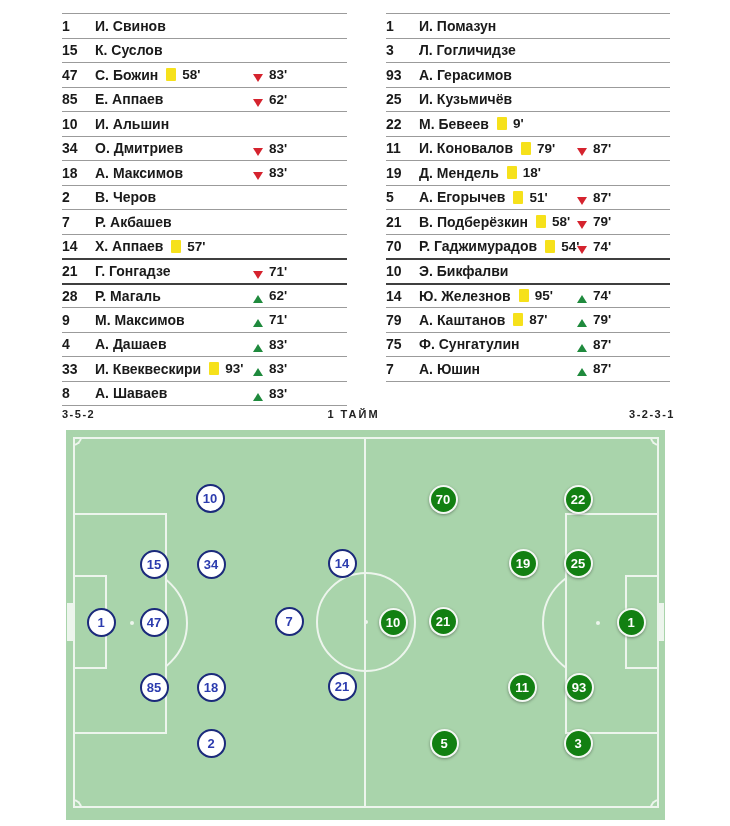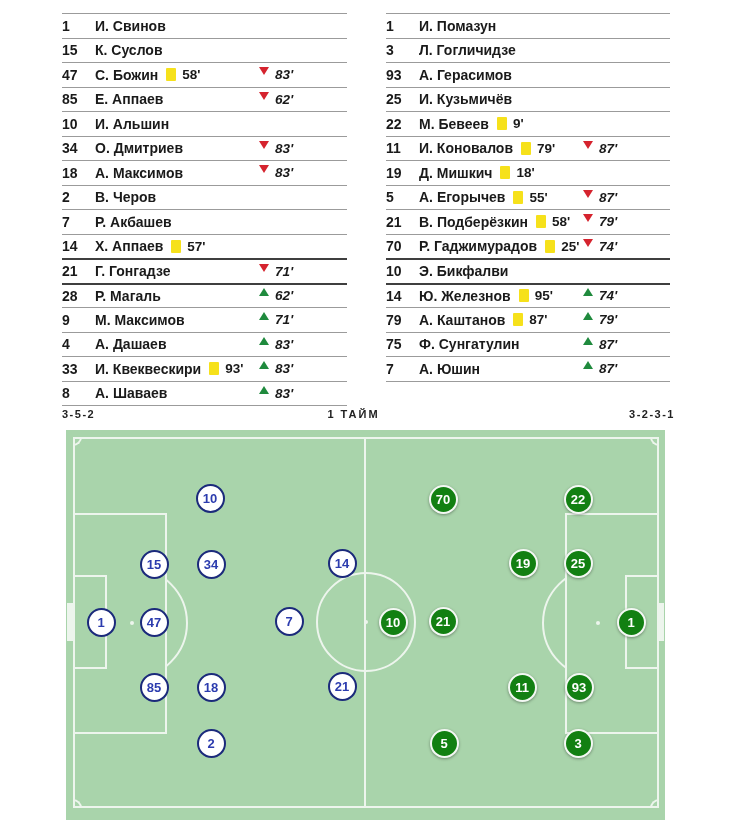--- a/index.html
+++ b/index.html
@@ -10,21 +10,21 @@
   .roster{position:absolute;top:13px;border-bottom:1px solid var(--sep);}
   #roster-home{left:62px;width:285px;}
   #roster-away{left:386px;width:284px;}
   .row{position:relative;display:flex;align-items:center;height:24.5px;
        border-top:1px solid var(--sep);box-sizing:border-box;font-weight:bold;color:var(--text);}
   .row.sep-dark{border-top:2px solid var(--sepdark);}
   .num{width:33px;font-size:14px;flex:none;}
   .pname{font-size:14px;white-space:nowrap;}
   .card{width:10px;height:13px;background:var(--yellow);margin-left:8px;border-radius:1px;flex:none;}
   .cmin{font-size:13.5px;margin-left:6px;}
-  .sub{position:absolute;left:197px;display:flex;align-items:flex-start;font-style:italic;}
+  .sub{position:absolute;left:191px;display:flex;align-items:flex-end;}
   .tri{width:0;height:0;border-left:5px solid transparent;border-right:5px solid transparent;display:block;}
   .tri.down{border-top:8px solid var(--red);}
   .tri.up{border-bottom:8px solid var(--green);}
   .smin{font-size:13.5px;margin-left:6px;font-weight:bold;color:var(--text);}
 
   
   .meta{position:absolute;top:408px;font-size:11px;font-weight:bold;color:#222;letter-spacing:1.5px;}
   #formation-home{left:62px;}
   #period{left:0;width:707px;text-align:center;letter-spacing:2px;}
   #formation-away{right:55px;}
@@ -205,49 +205,49 @@
         <span class="pname">И. Коновалов</span>
         <span class="card"></span>
         <span class="cmin">79'</span>
         <span class="sub">
           <i class="tri down"></i>
           <span class="smin">87'</span>
         </span>
       </div>
       <div class="row">
         <span class="num">19</span>
-        <span class="pname">Д. Мишкич</span>
+        <span class="pname">Д. Мендель</span>
         <span class="card"></span>
         <span class="cmin">18'</span>
       </div>
       <div class="row">
         <span class="num">5</span>
         <span class="pname">А. Егорычев</span>
         <span class="card"></span>
-        <span class="cmin">55'</span>
+        <span class="cmin">51'</span>
         <span class="sub">
           <i class="tri down"></i>
           <span class="smin">87'</span>
         </span>
       </div>
       <div class="row">
         <span class="num">21</span>
         <span class="pname">В. Подберёзкин</span>
         <span class="card"></span>
         <span class="cmin">58'</span>
         <span class="sub">
           <i class="tri down"></i>
           <span class="smin">79'</span>
         </span>
       </div>
       <div class="row">
         <span class="num">70</span>
         <span class="pname">Р. Гаджимурадов</span>
         <span class="card"></span>
-        <span class="cmin">25'</span>
+        <span class="cmin">54'</span>
         <span class="sub">
           <i class="tri down"></i>
           <span class="smin">74'</span>
         </span>
       </div>
       <div class="row sep-dark">
         <span class="num">10</span>
         <span class="pname">Э. Бикфалви</span>
       </div>
       <div class="row sep-dark">

